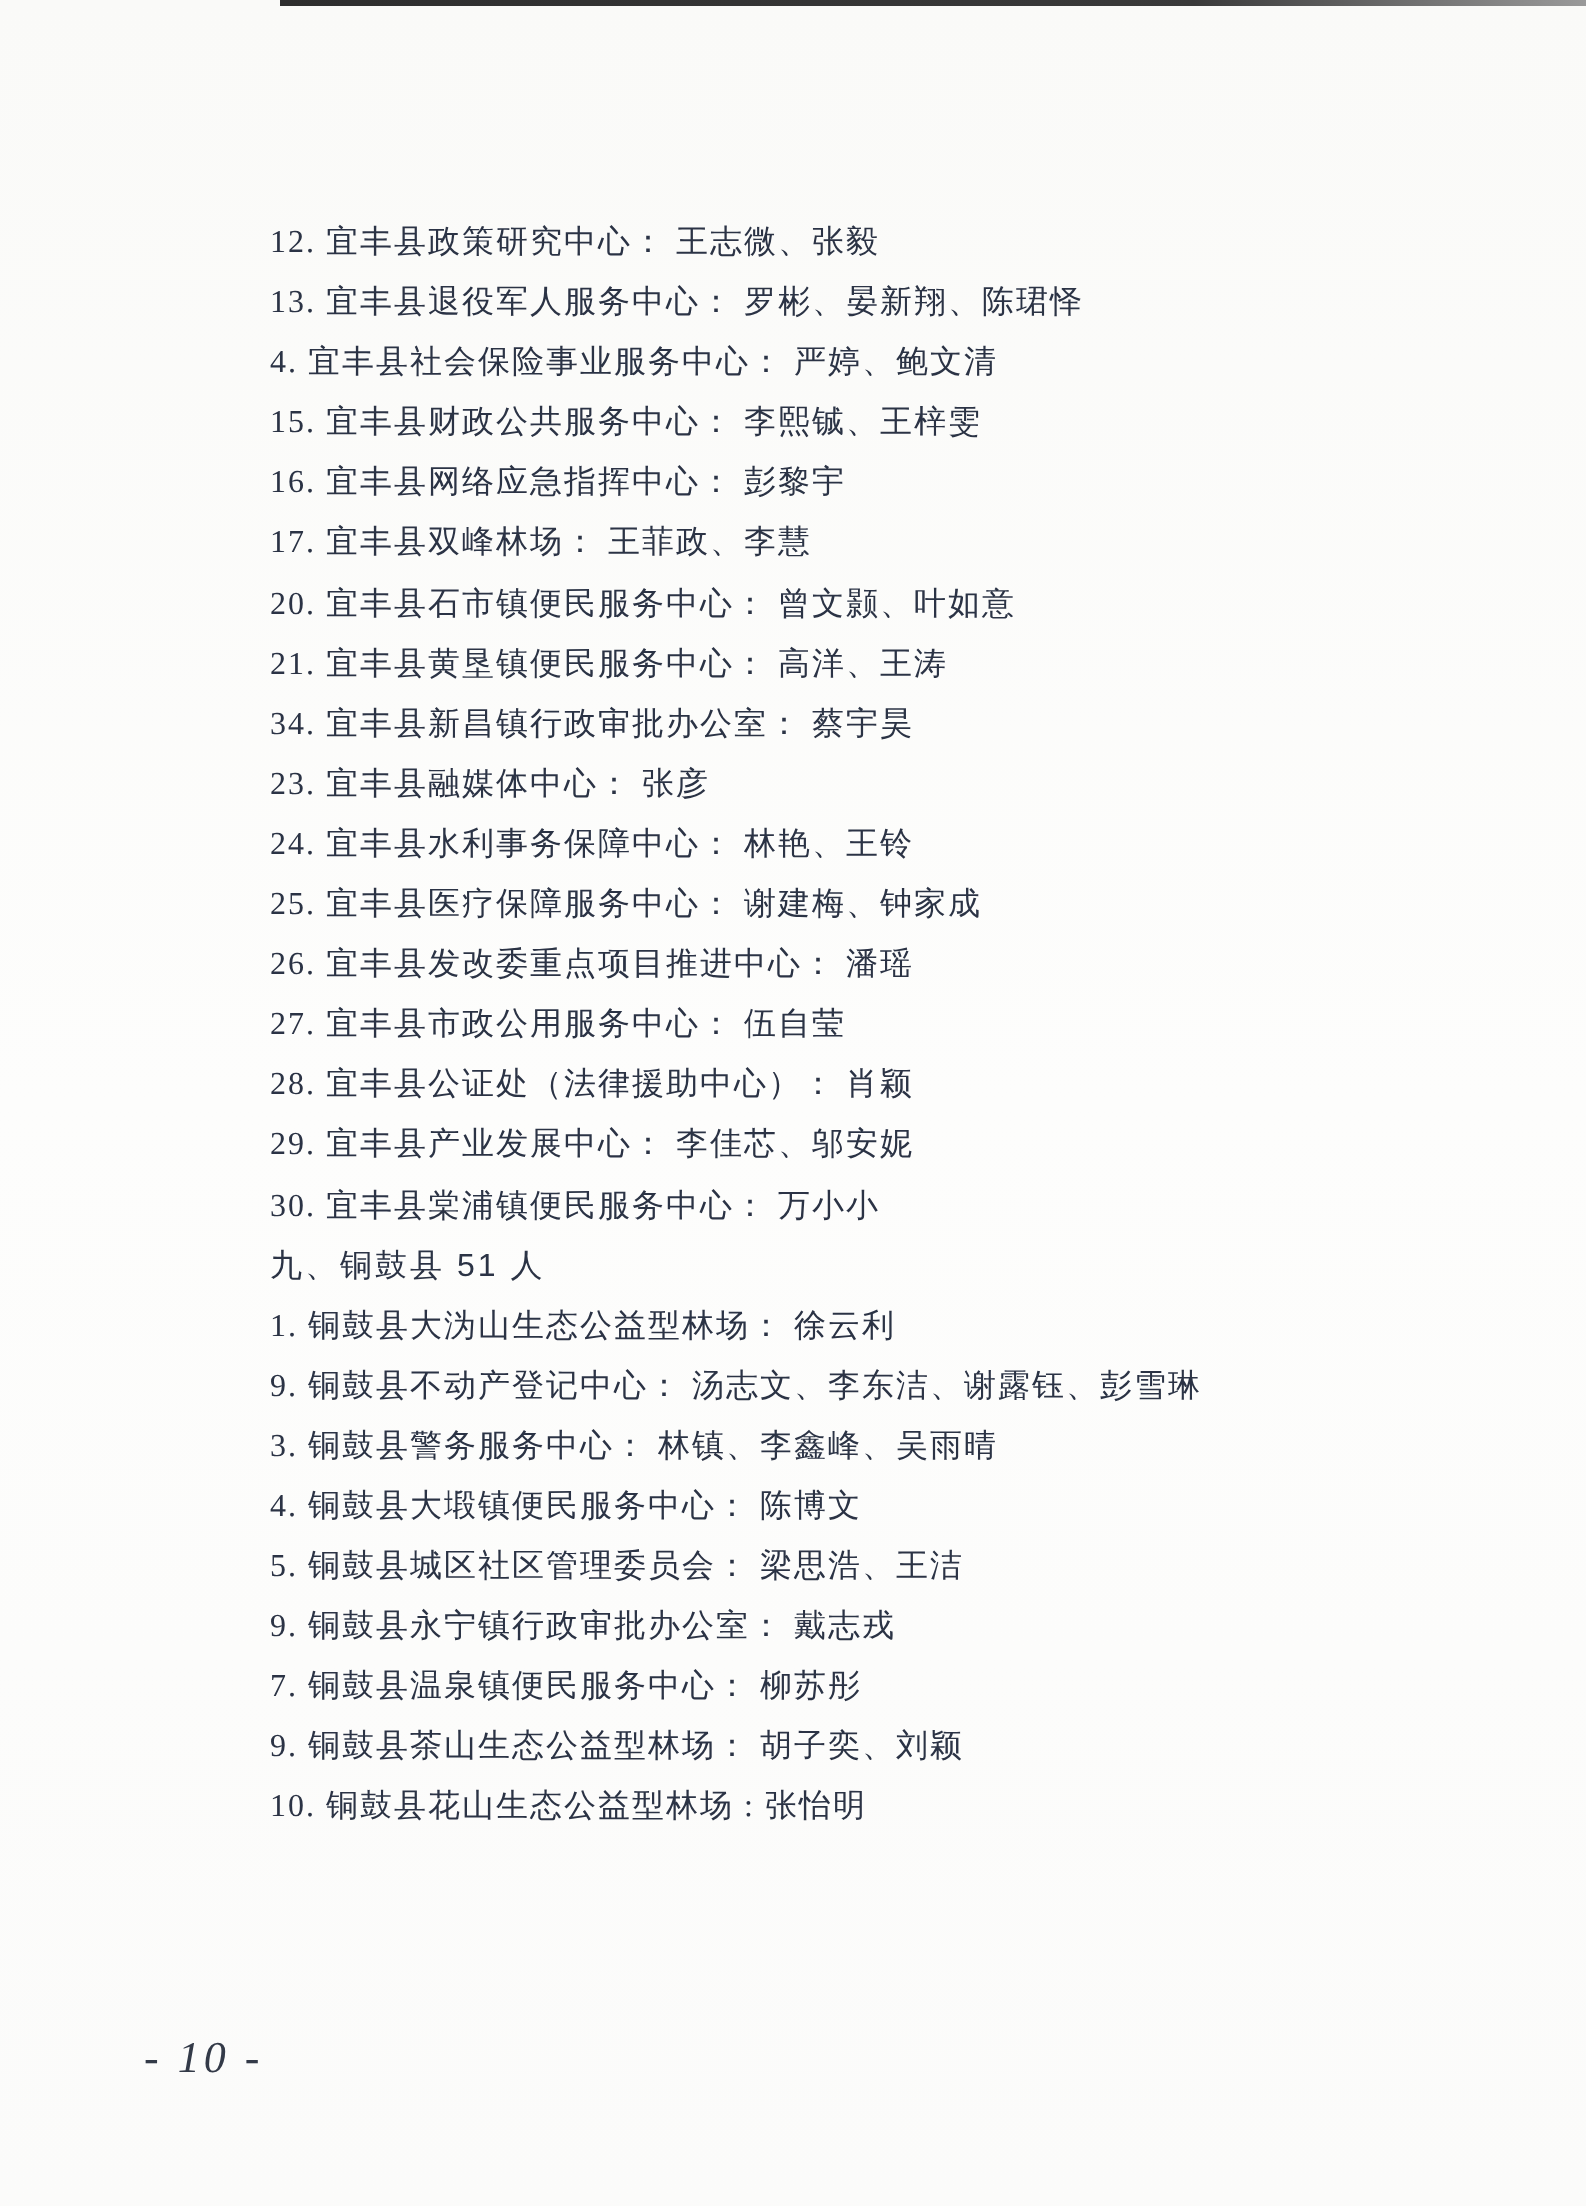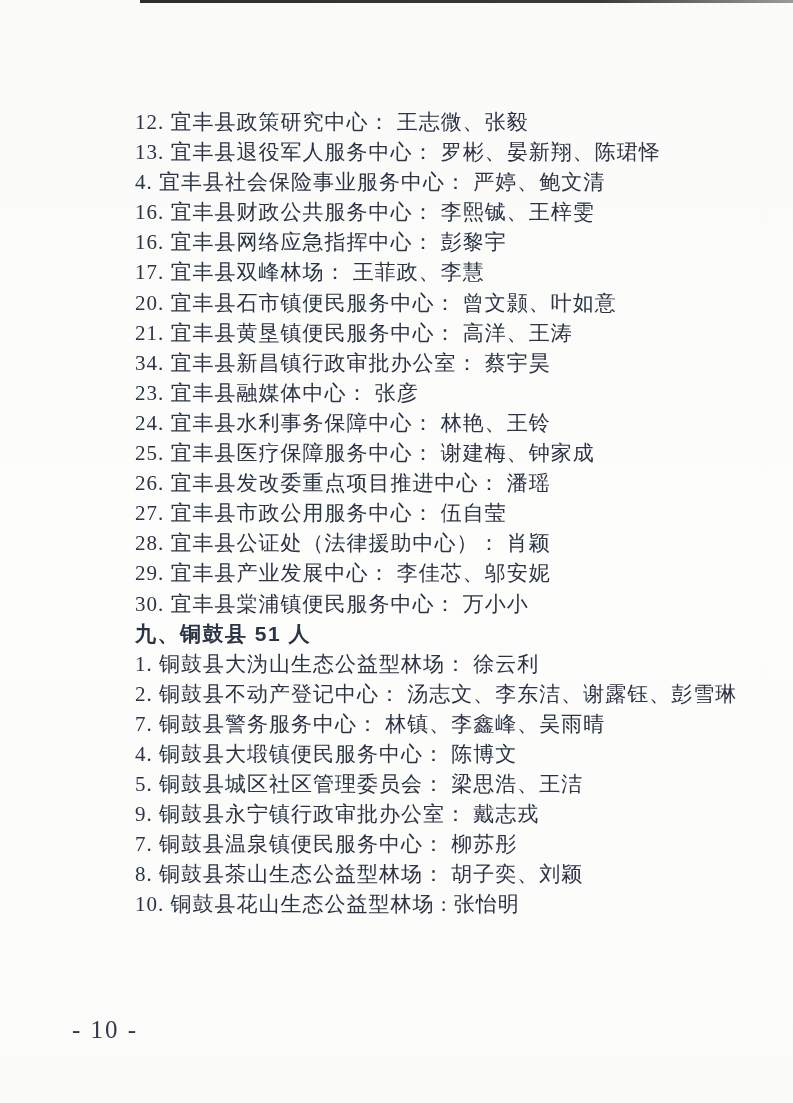--- a/index.html
+++ b/index.html
@@ -28,66 +28,67 @@
   .doc-lines {
     position: absolute;
     top: 107px;
     left: 135px;
     right: 30px;
     color: #2b3345;
   }
   .doc-line {
     height: 30.1px;
     line-height: 30.1px;
-    font-size: 21px;
+    font-size: 16px;
     letter-spacing: 1px;
     white-space: nowrap;
   }
   .doc-line.heading {
     font-family: "Liberation Sans", "DejaVu Sans", sans-serif;
-    font-weight: 700;
+    font-weight: 400;
     letter-spacing: 1.5px;
   }
   .page-number {
     position: absolute;
     left: 72px;
     top: 1016px;
-    font-size: 25px;
+    font-size: 22px;
     letter-spacing: 2px;
     color: #333a48;
+    font-style: italic;
   }
 </style>
 </head>
 <body>
 
 <div class="page">
   <div class="scan-edge-top"></div>
   <div class="doc-lines">
       <div class="doc-line">12. 宜丰县政策研究中心： 王志微、张毅</div>
       <div class="doc-line">13. 宜丰县退役军人服务中心： 罗彬、晏新翔、陈珺怿</div>
       <div class="doc-line">4. 宜丰县社会保险事业服务中心： 严婷、鲍文清</div>
-      <div class="doc-line">16. 宜丰县财政公共服务中心： 李熙铖、王梓雯</div>
+      <div class="doc-line">15. 宜丰县财政公共服务中心： 李熙铖、王梓雯</div>
       <div class="doc-line">16. 宜丰县网络应急指挥中心： 彭黎宇</div>
       <div class="doc-line">17. 宜丰县双峰林场： 王菲政、李慧</div>
       <div class="doc-line">20. 宜丰县石市镇便民服务中心： 曾文颢、叶如意</div>
       <div class="doc-line">21. 宜丰县黄垦镇便民服务中心： 高洋、王涛</div>
       <div class="doc-line">34. 宜丰县新昌镇行政审批办公室： 蔡宇昊</div>
       <div class="doc-line">23. 宜丰县融媒体中心： 张彦</div>
       <div class="doc-line">24. 宜丰县水利事务保障中心： 林艳、王铃</div>
       <div class="doc-line">25. 宜丰县医疗保障服务中心： 谢建梅、钟家成</div>
       <div class="doc-line">26. 宜丰县发改委重点项目推进中心： 潘瑶</div>
       <div class="doc-line">27. 宜丰县市政公用服务中心： 伍自莹</div>
       <div class="doc-line">28. 宜丰县公证处（法律援助中心）： 肖颖</div>
       <div class="doc-line">29. 宜丰县产业发展中心： 李佳芯、邬安妮</div>
       <div class="doc-line">30. 宜丰县棠浦镇便民服务中心： 万小小</div>
       <div class="doc-line heading">九、铜鼓县 51 人</div>
       <div class="doc-line">1. 铜鼓县大沩山生态公益型林场： 徐云利</div>
-      <div class="doc-line">2. 铜鼓县不动产登记中心： 汤志文、李东洁、谢露钰、彭雪琳</div>
-      <div class="doc-line">7. 铜鼓县警务服务中心： 林镇、李鑫峰、吴雨晴</div>
+      <div class="doc-line">9. 铜鼓县不动产登记中心： 汤志文、李东洁、谢露钰、彭雪琳</div>
+      <div class="doc-line">3. 铜鼓县警务服务中心： 林镇、李鑫峰、吴雨晴</div>
       <div class="doc-line">4. 铜鼓县大塅镇便民服务中心： 陈博文</div>
       <div class="doc-line">5. 铜鼓县城区社区管理委员会： 梁思浩、王洁</div>
       <div class="doc-line">9. 铜鼓县永宁镇行政审批办公室： 戴志戎</div>
       <div class="doc-line">7. 铜鼓县温泉镇便民服务中心： 柳苏彤</div>
-      <div class="doc-line">8. 铜鼓县茶山生态公益型林场： 胡子奕、刘颖</div>
+      <div class="doc-line">9. 铜鼓县茶山生态公益型林场： 胡子奕、刘颖</div>
       <div class="doc-line">10. 铜鼓县花山生态公益型林场 : 张怡明</div>
     </div>
   <div class="page-number">- 10 -</div>
 </div>
 
 </body></html>

